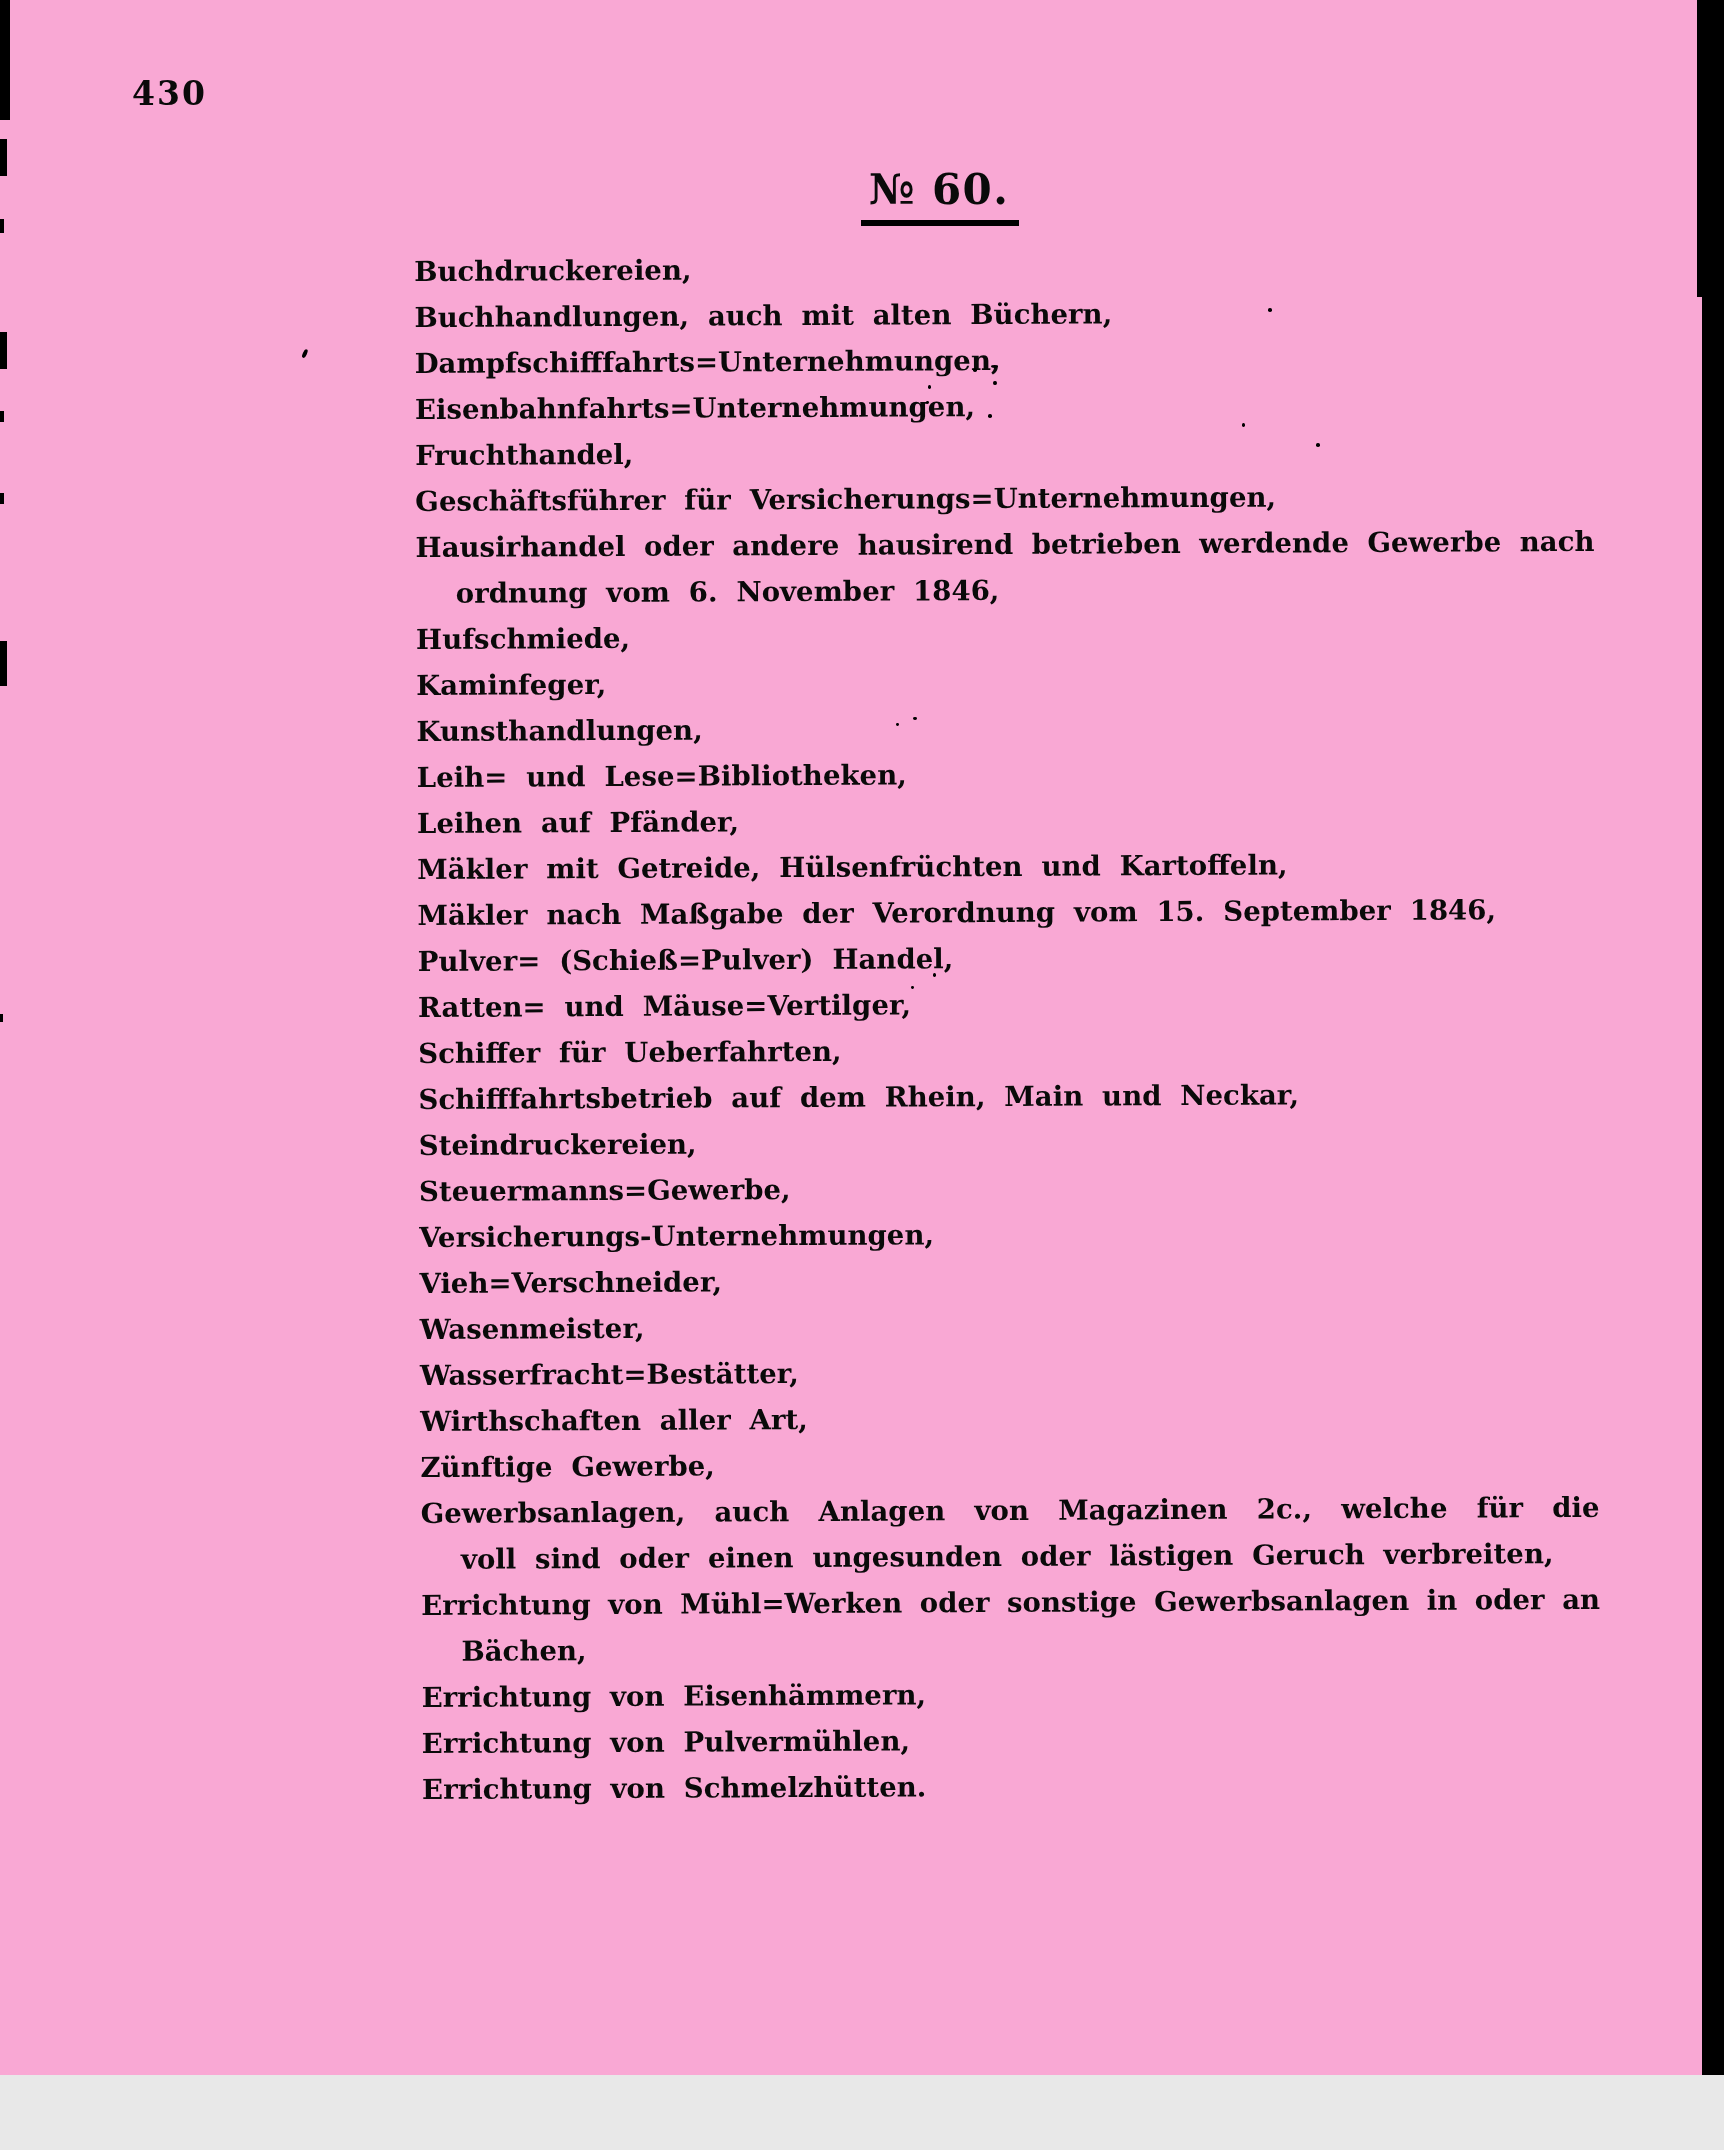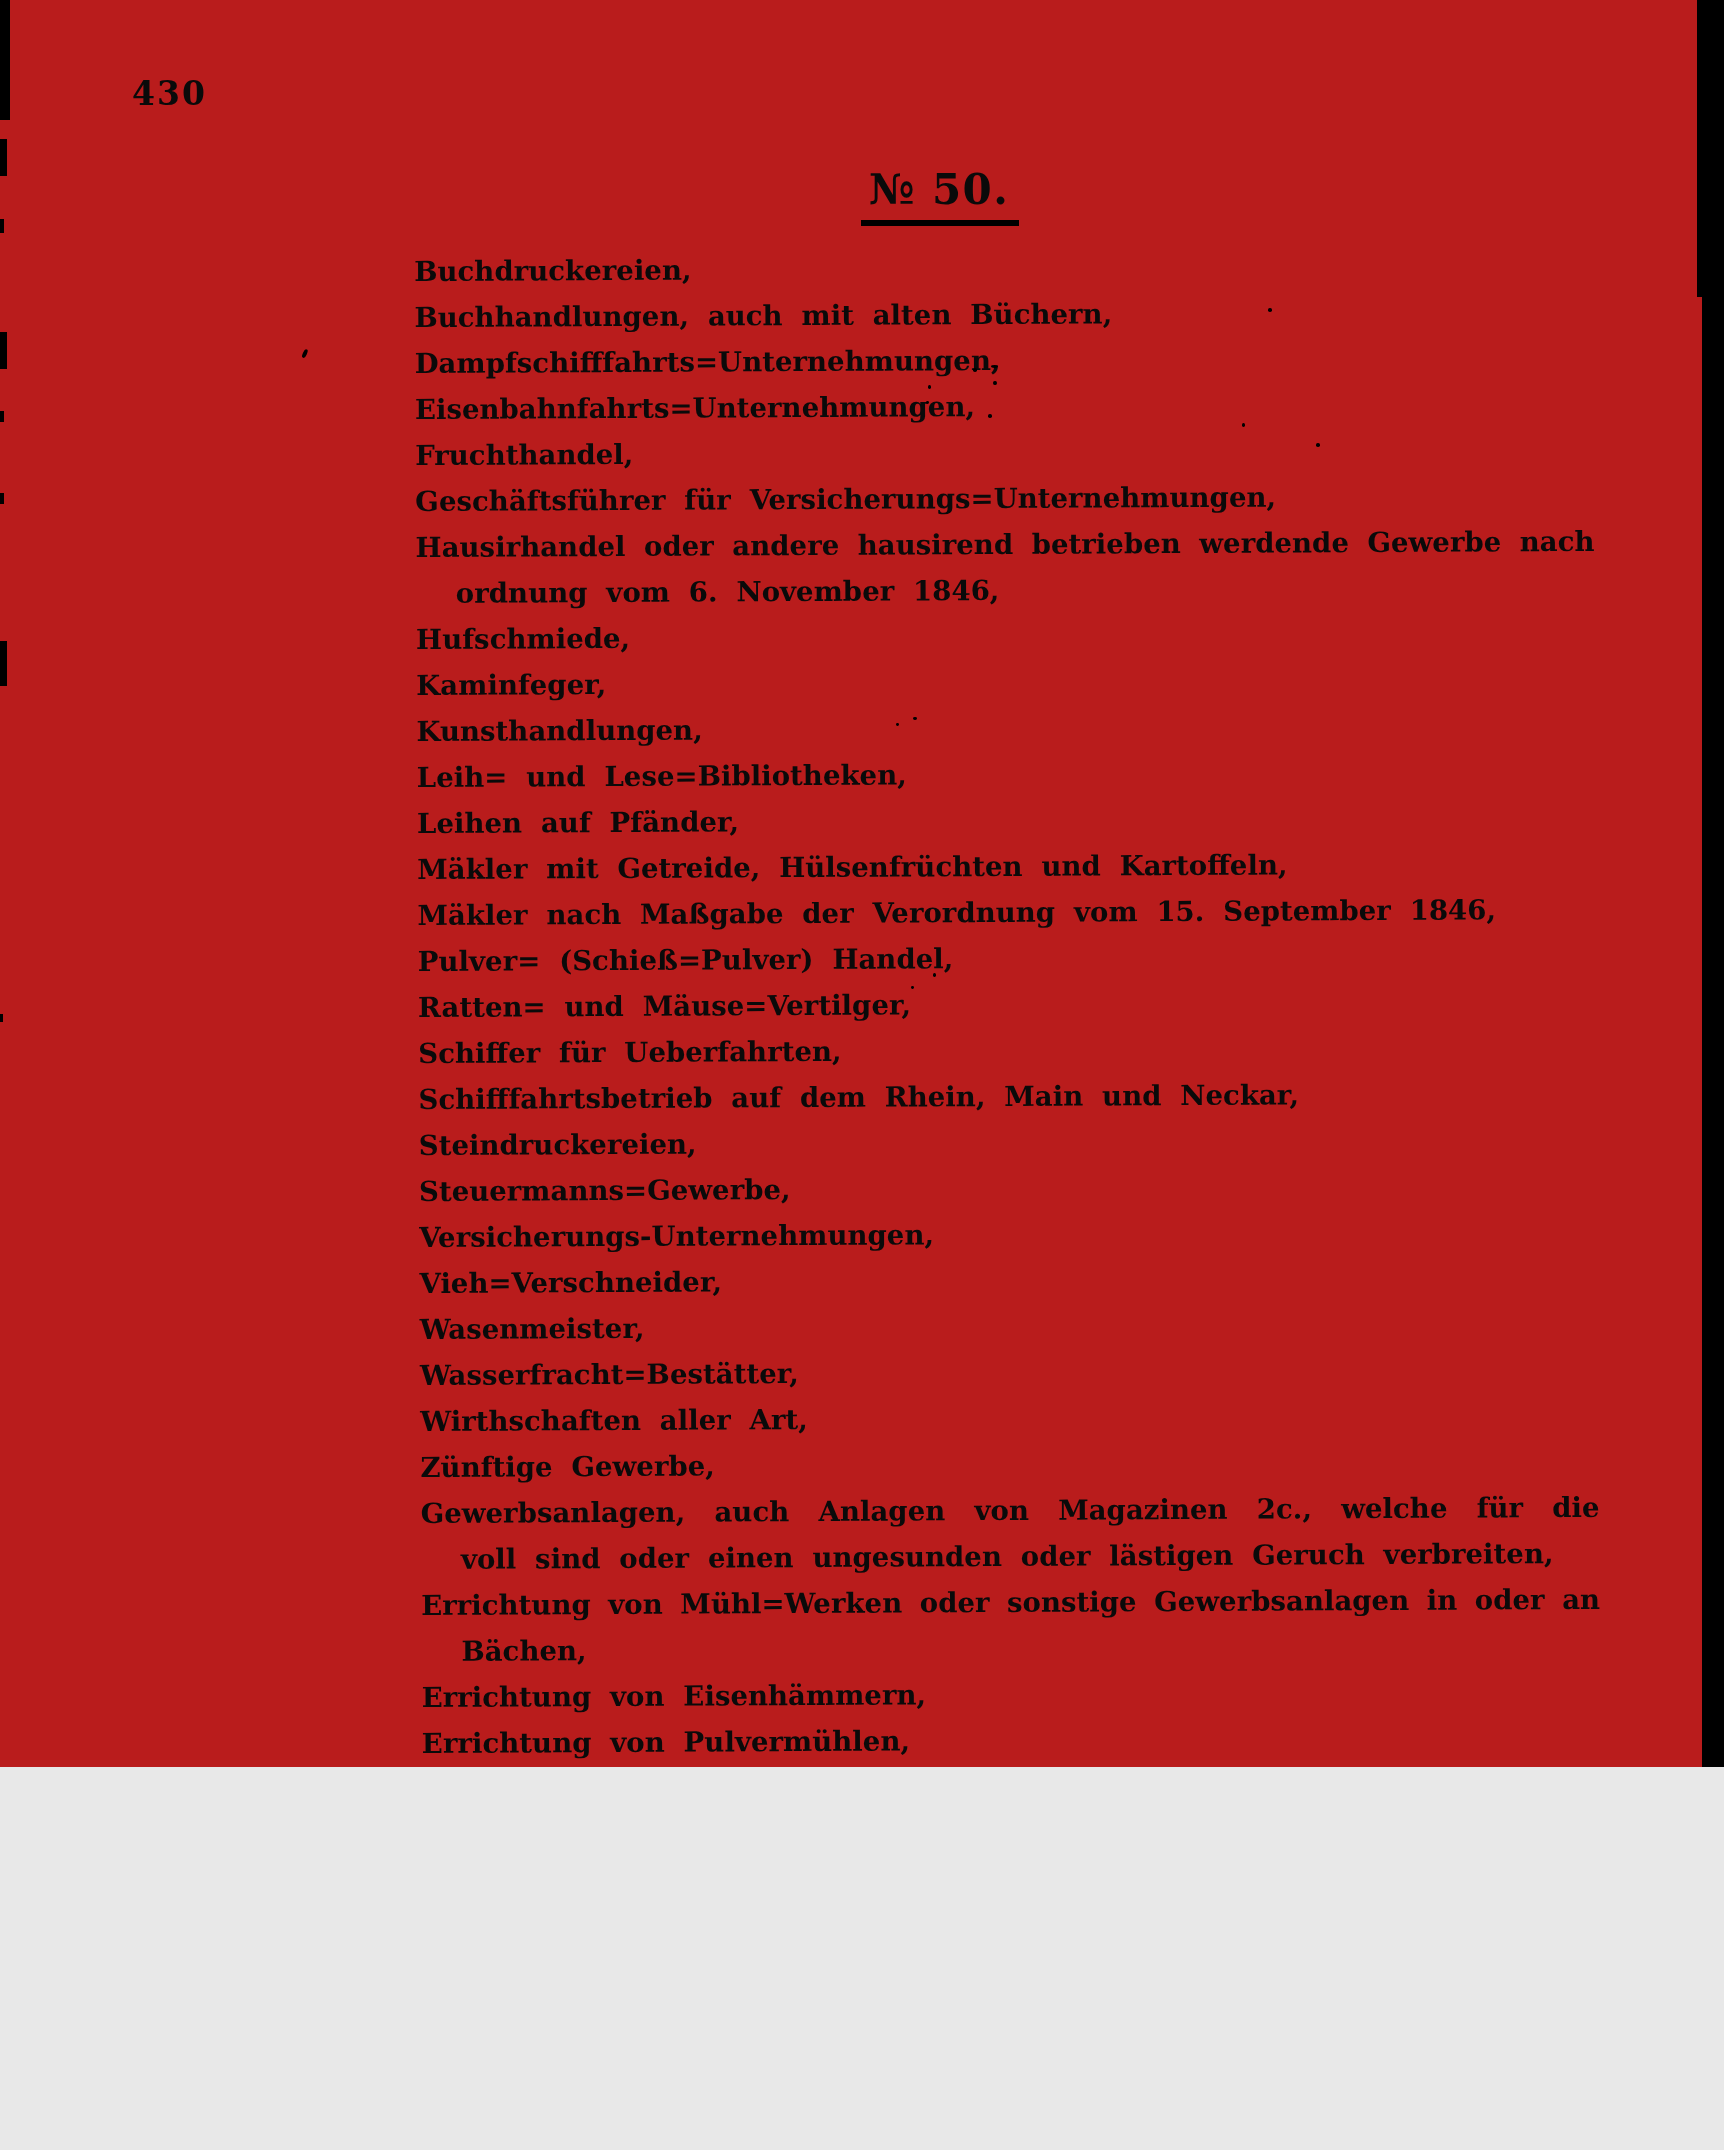--- a/index.html
+++ b/index.html
@@ -1,19 +1,19 @@
 <!DOCTYPE html>
 <html style="font-size:11.3px"><head>
 <meta charset="utf-8">
 <style>
   html,body{margin:0;padding:0;background:#e8e8e8;}
   .page{
     position:relative;
-    width:1724px;height:1767px;
-    background:#b91c1c;
+    width:1724px;height:2075px;
+    background:#f9a8d4;
     overflow:hidden;
     font-family:"DejaVu Serif", serif;
     color:#0a0a0a;
   }
   .page-number{
     position:absolute;left:132px;top:74px;
     font-size:33px;font-weight:700;letter-spacing:2.1px;
     font-family:"DejaVu Serif", serif;
   }
   .header{
@@ -44,21 +44,21 @@
   .speck{position:absolute;background:#000;border-radius:50%;}
 </style>
 </head>
 <body>
 
 <div class="page">
 
   <div class="page-number">430</div>
 
   <div class="header">
-    <span>№ 50.</span>
+    <span>№ 60.</span>
   </div>
   <div class="header-rule"></div>
 
   <div class="textblock" id="list">
       <div class="line">Buchdruckereien,</div>
       <div class="line">Buchhandlungen, auch mit alten Büchern,</div>
       <div class="line">Dampfschifffahrts=Unternehmungen,</div>
       <div class="line">Eisenbahnfahrts=Unternehmungen,</div>
       <div class="line">Fruchthandel,</div>
       <div class="line">Geschäftsführer für Versicherungs=Unternehmungen,</div>

